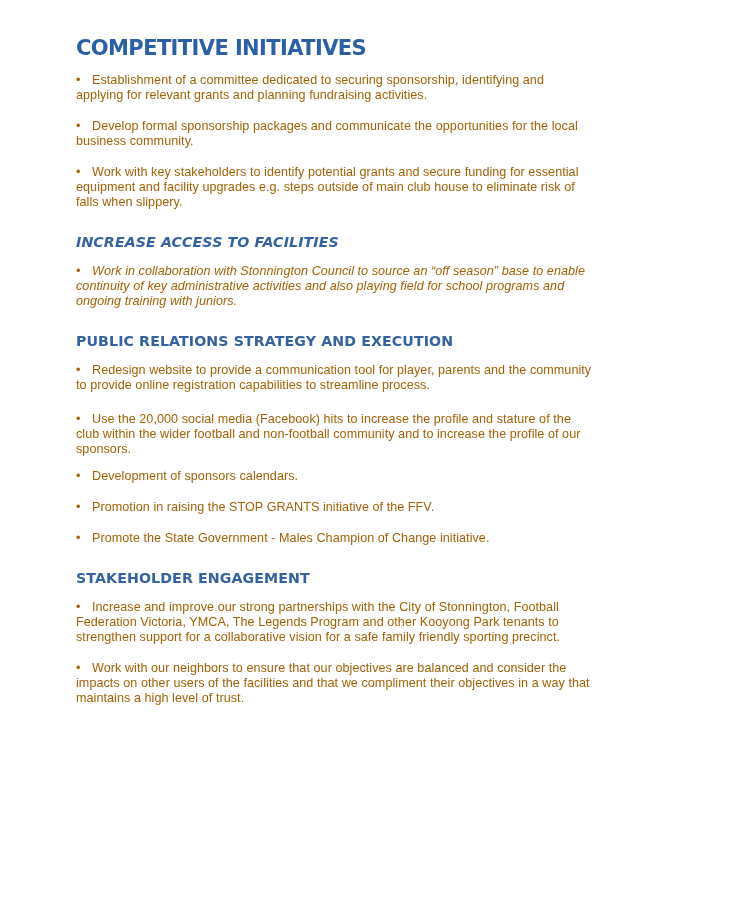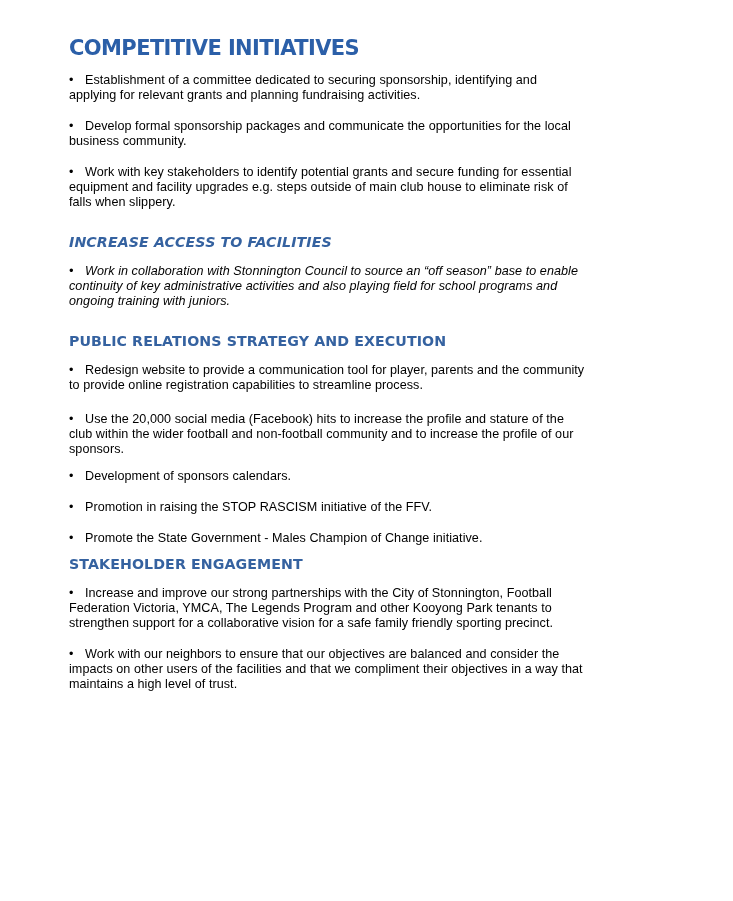--- a/index.html
+++ b/index.html
@@ -1,21 +1,21 @@
 <!DOCTYPE html>
 <html><head>
 <meta charset="utf-8">
 <style>
   html, body { margin: 0; padding: 0; background: #ffffff; }
   body { width: 733px; height: 901px; position: relative; overflow: hidden; font-family: "Liberation Sans", sans-serif; }
-  .page { position: absolute; left: 69px; top: 34px; width: 600px; }
+  .page { position: absolute; left: 76px; top: 34px; width: 600px; }
   .title { font-family: "DejaVu Sans", sans-serif; font-weight: bold; color: #2b5fa8; font-size: 21px; letter-spacing: -0.6px; line-height: 28px; margin: 0; }
   .section { margin: 0; }
   .sec-head { font-family: "DejaVu Sans", sans-serif; font-weight: bold; color: #3562a0; font-size: 14.2px; letter-spacing: 0.1px; line-height: 20px; margin: 0; }
-  .bullet { font-size: 12.6px; color: #000000; line-height: 15px; margin: 0; white-space: pre-line; letter-spacing: 0.05px; }
+  .bullet { font-size: 12.6px; color: #a16207; line-height: 15px; margin: 0; white-space: pre-line; letter-spacing: 0.05px; }
   .bullet .dot { display: inline-block; width: 16px; }
 </style>
 </head>
 <body>
 
 <div class="page">
   <h1 class="title">COMPETITIVE INITIATIVES</h1>
 
   <div class="section" style="margin-top:2px;">
     <p class="bullet" style="margin-top:11px;"><span class="dot">•</span><span>Establishment of a committee dedicated to securing sponsorship, identifying and
@@ -35,25 +35,25 @@
   </div>
 
   <div class="section" style="margin-top:22px;">
     <h2 class="sec-head">PUBLIC RELATIONS STRATEGY AND EXECUTION</h2>
     <p class="bullet" style="margin-top:12px;"><span class="dot">•</span><span>Redesign website to provide a communication tool for player, parents and the community
 to provide online registration capabilities to streamline process.</span></p>
     <p class="bullet" style="margin-top:19px;"><span class="dot">•</span><span>Use the 20,000 social media (Facebook) hits to increase the profile and stature of the
 club within the wider football and non-football community and to increase the profile of our
 sponsors.</span></p>
     <p class="bullet" style="margin-top:12px;"><span class="dot">•</span><span>Development of sponsors calendars.</span></p>
-    <p class="bullet" style="margin-top:16px;"><span class="dot">•</span><span>Promotion in raising the STOP RASCISM initiative of the FFV.</span></p>
+    <p class="bullet" style="margin-top:16px;"><span class="dot">•</span><span>Promotion in raising the STOP GRANTS initiative of the FFV.</span></p>
     <p class="bullet" style="margin-top:16px;"><span class="dot">•</span><span>Promote the State Government - Males Champion of Change initiative.</span></p>
   </div>
 
-  <div class="section" style="margin-top:8px;">
+  <div class="section" style="margin-top:22px;">
     <h2 class="sec-head">STAKEHOLDER ENGAGEMENT</h2>
     <p class="bullet" style="margin-top:12px;"><span class="dot">•</span><span>Increase and improve our strong partnerships with the City of Stonnington, Football
 Federation Victoria, YMCA, The Legends Program and other Kooyong Park tenants to
 strengthen support for a collaborative vision for a safe family friendly sporting precinct.</span></p>
     <p class="bullet" style="margin-top:16px;"><span class="dot">•</span><span>Work with our neighbors to ensure that our objectives are balanced and consider the
 impacts on other users of the facilities and that we compliment their objectives in a way that
 maintains a high level of trust.</span></p>
   </div>
 </div>
 

